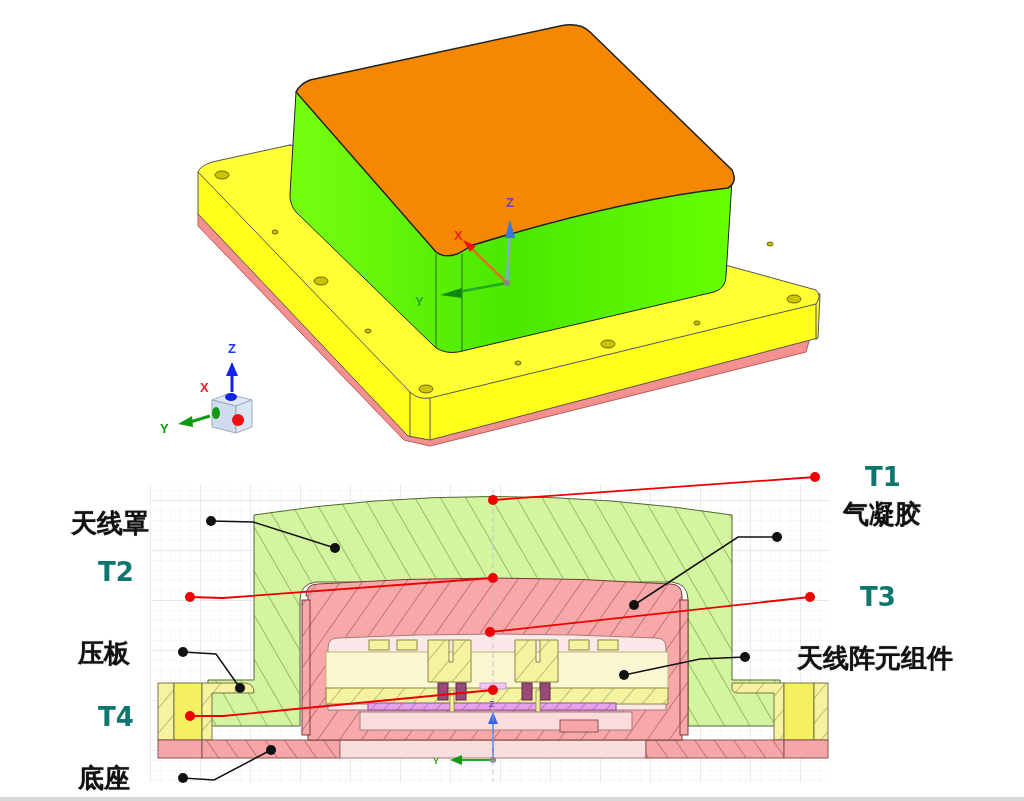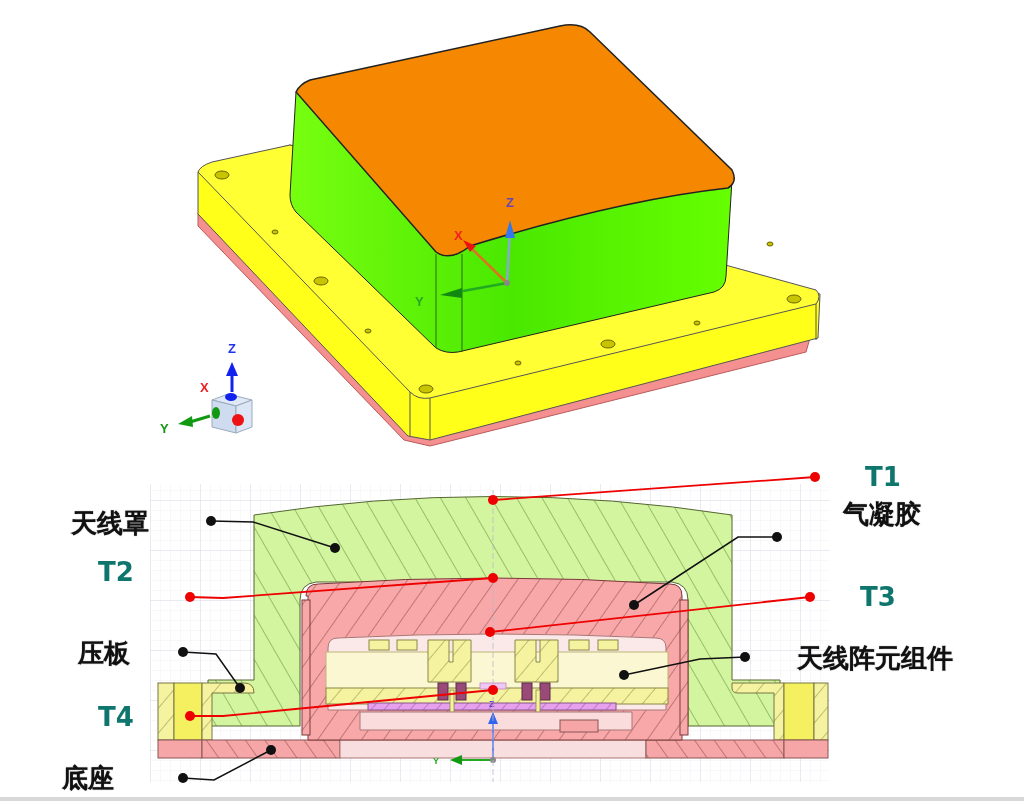--- a/index.html
+++ b/index.html
@@ -207,21 +207,21 @@
         <circle cx="493" cy="578" r="5"></circle>
       <circle cx="490" cy="632" r="5"></circle>
         <circle cx="810" cy="597" r="5"></circle>
       <circle cx="190" cy="716" r="5"></circle>
         <circle cx="493" cy="690" r="5"></circle>
     </g>
   </svg>
 
   <div class="label part" style="left:71px; top:510px;">天线罩</div>
   <div class="label part" style="left:78px; top:640px;text-align:right;">压板</div>
-  <div class="label part" style="left:62px; top:765px;">底座</div>
+  <div class="label part" style="left:78px; top:765px;">底座</div>
   <div class="label part" style="left:843px; top:501px;">气凝胶</div>
   <div class="label part" style="left:797px; top:645px;">天线阵元组件</div>
 
   <div class="label temp" style="left:865px; top:464px;">T1</div>
   <div class="label temp" style="left:98px; top:559px;">T2</div>
   <div class="label temp" style="left:860px; top:584px;text-align:right;">T3</div>
   <div class="label temp" style="left:98px; top:704px;">T4</div>
 
   <div class="bottom-rule"></div>
 </div>

